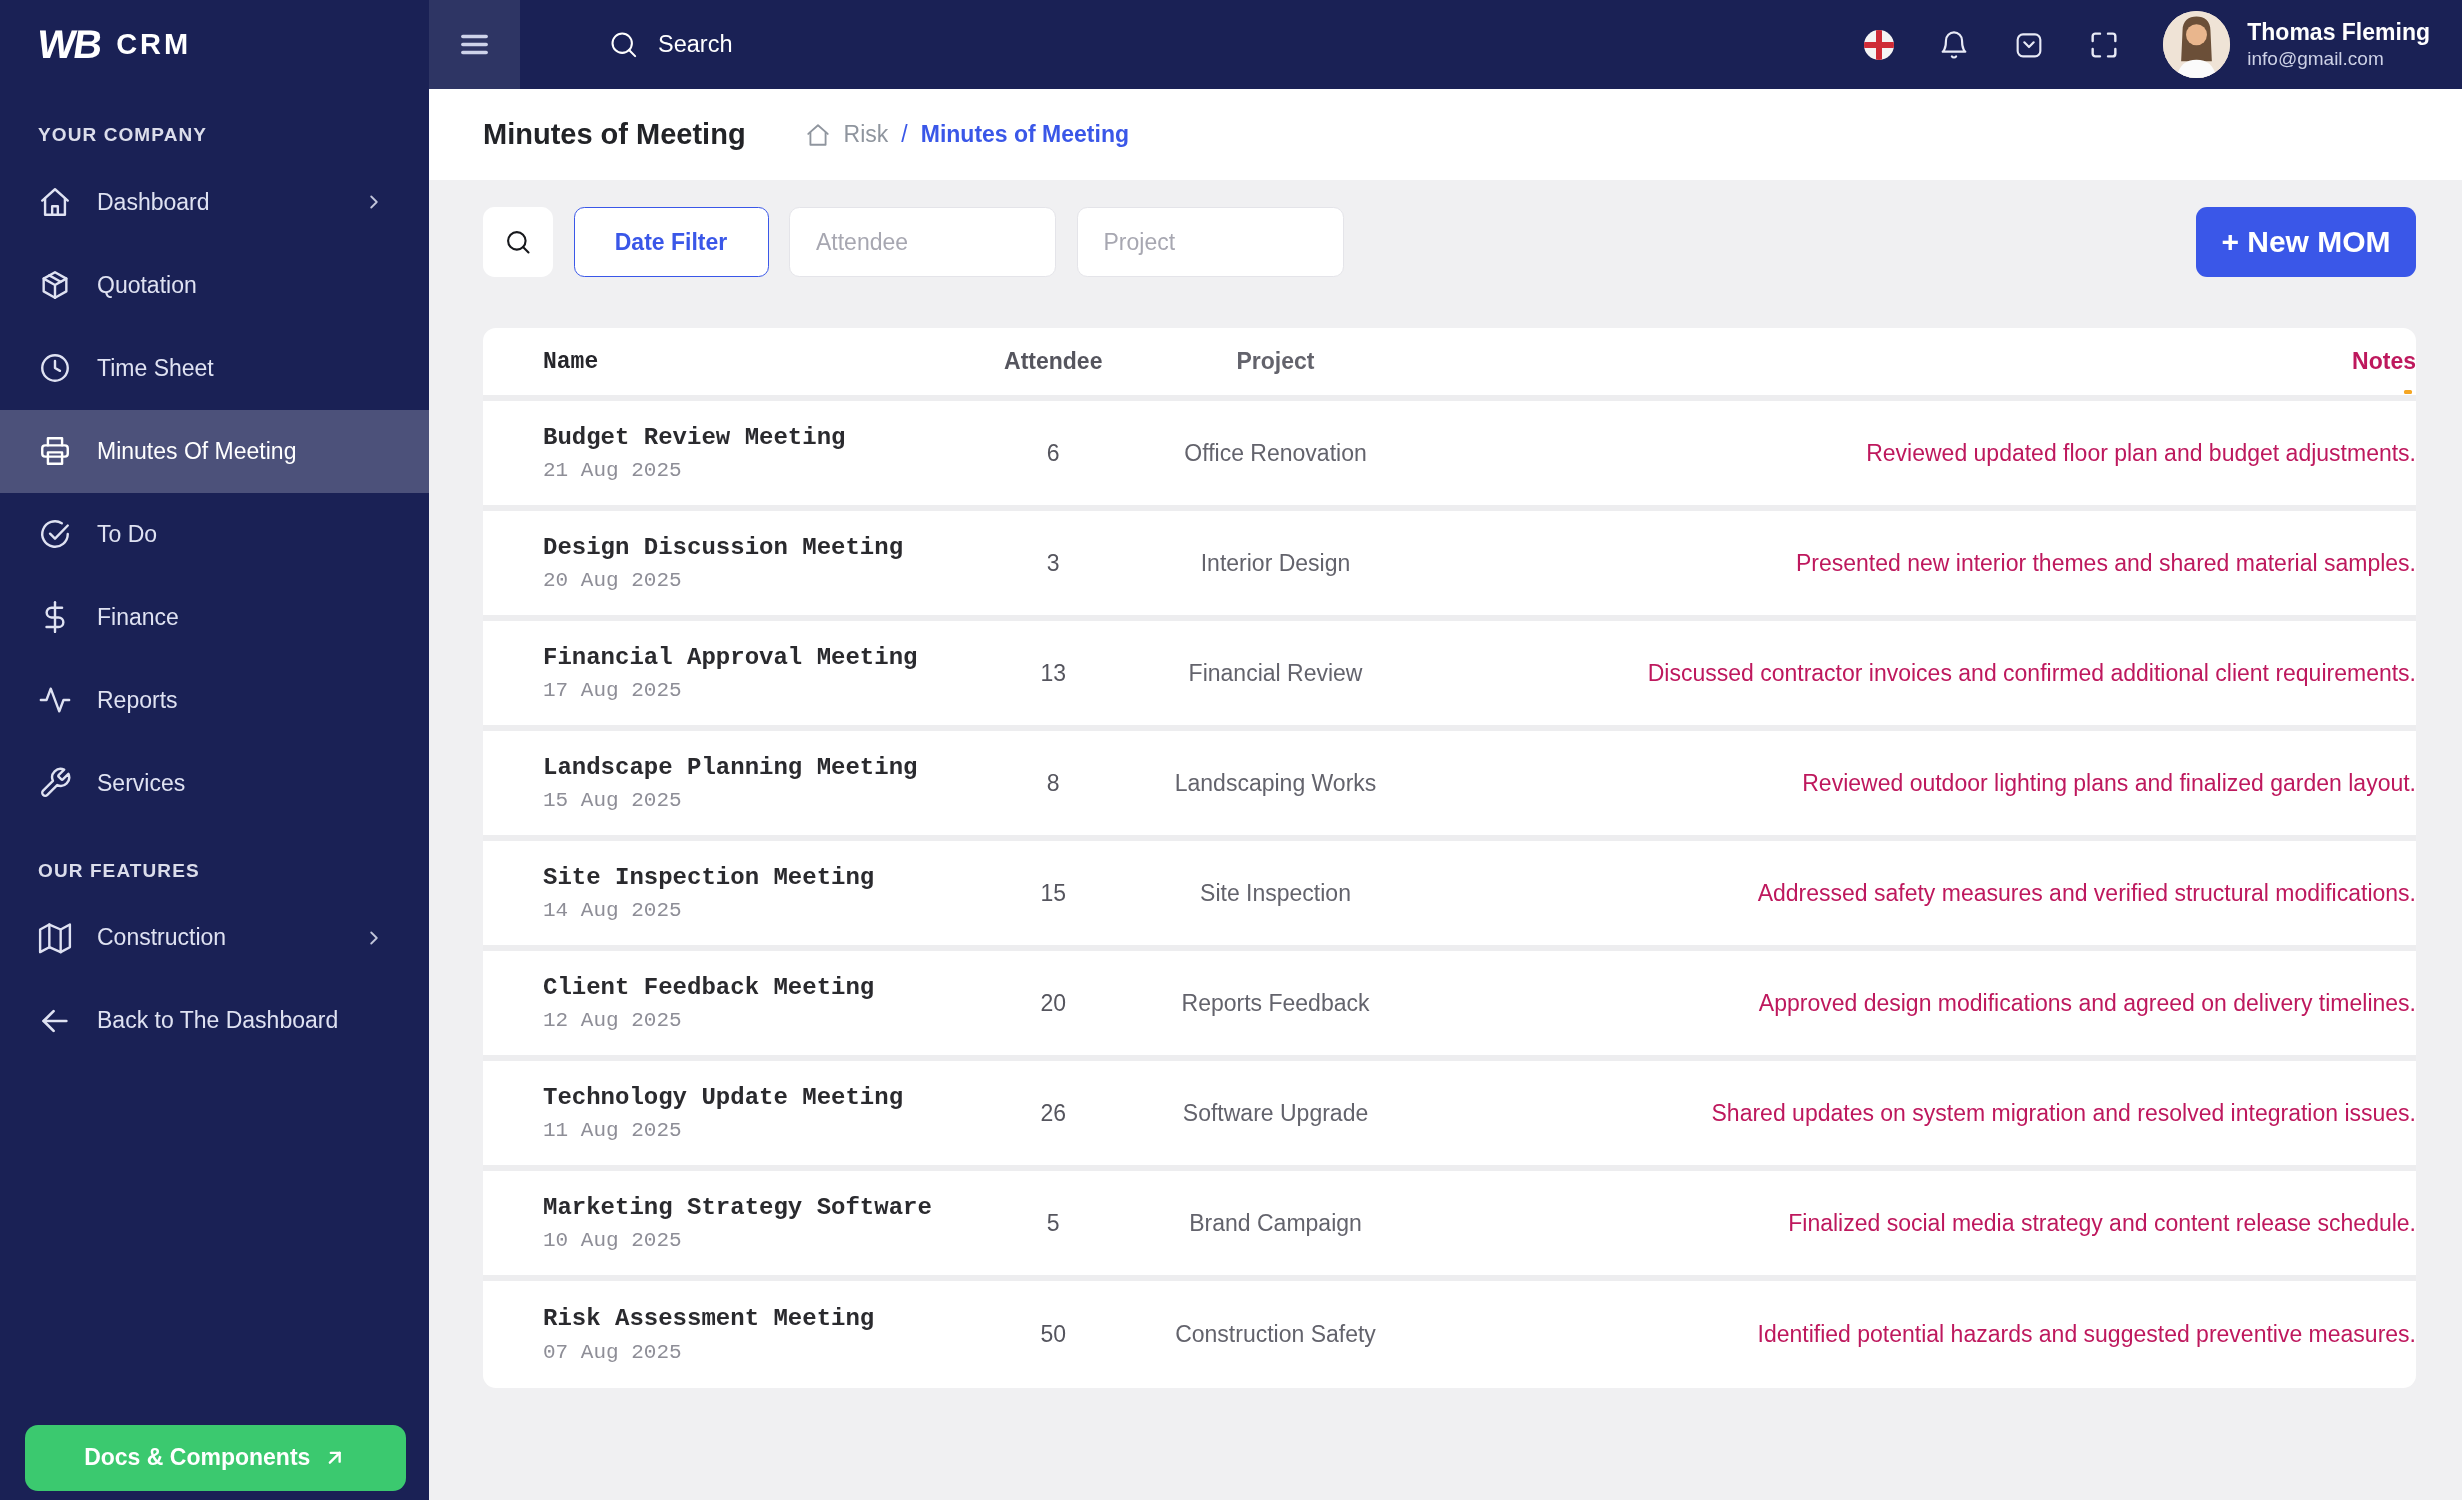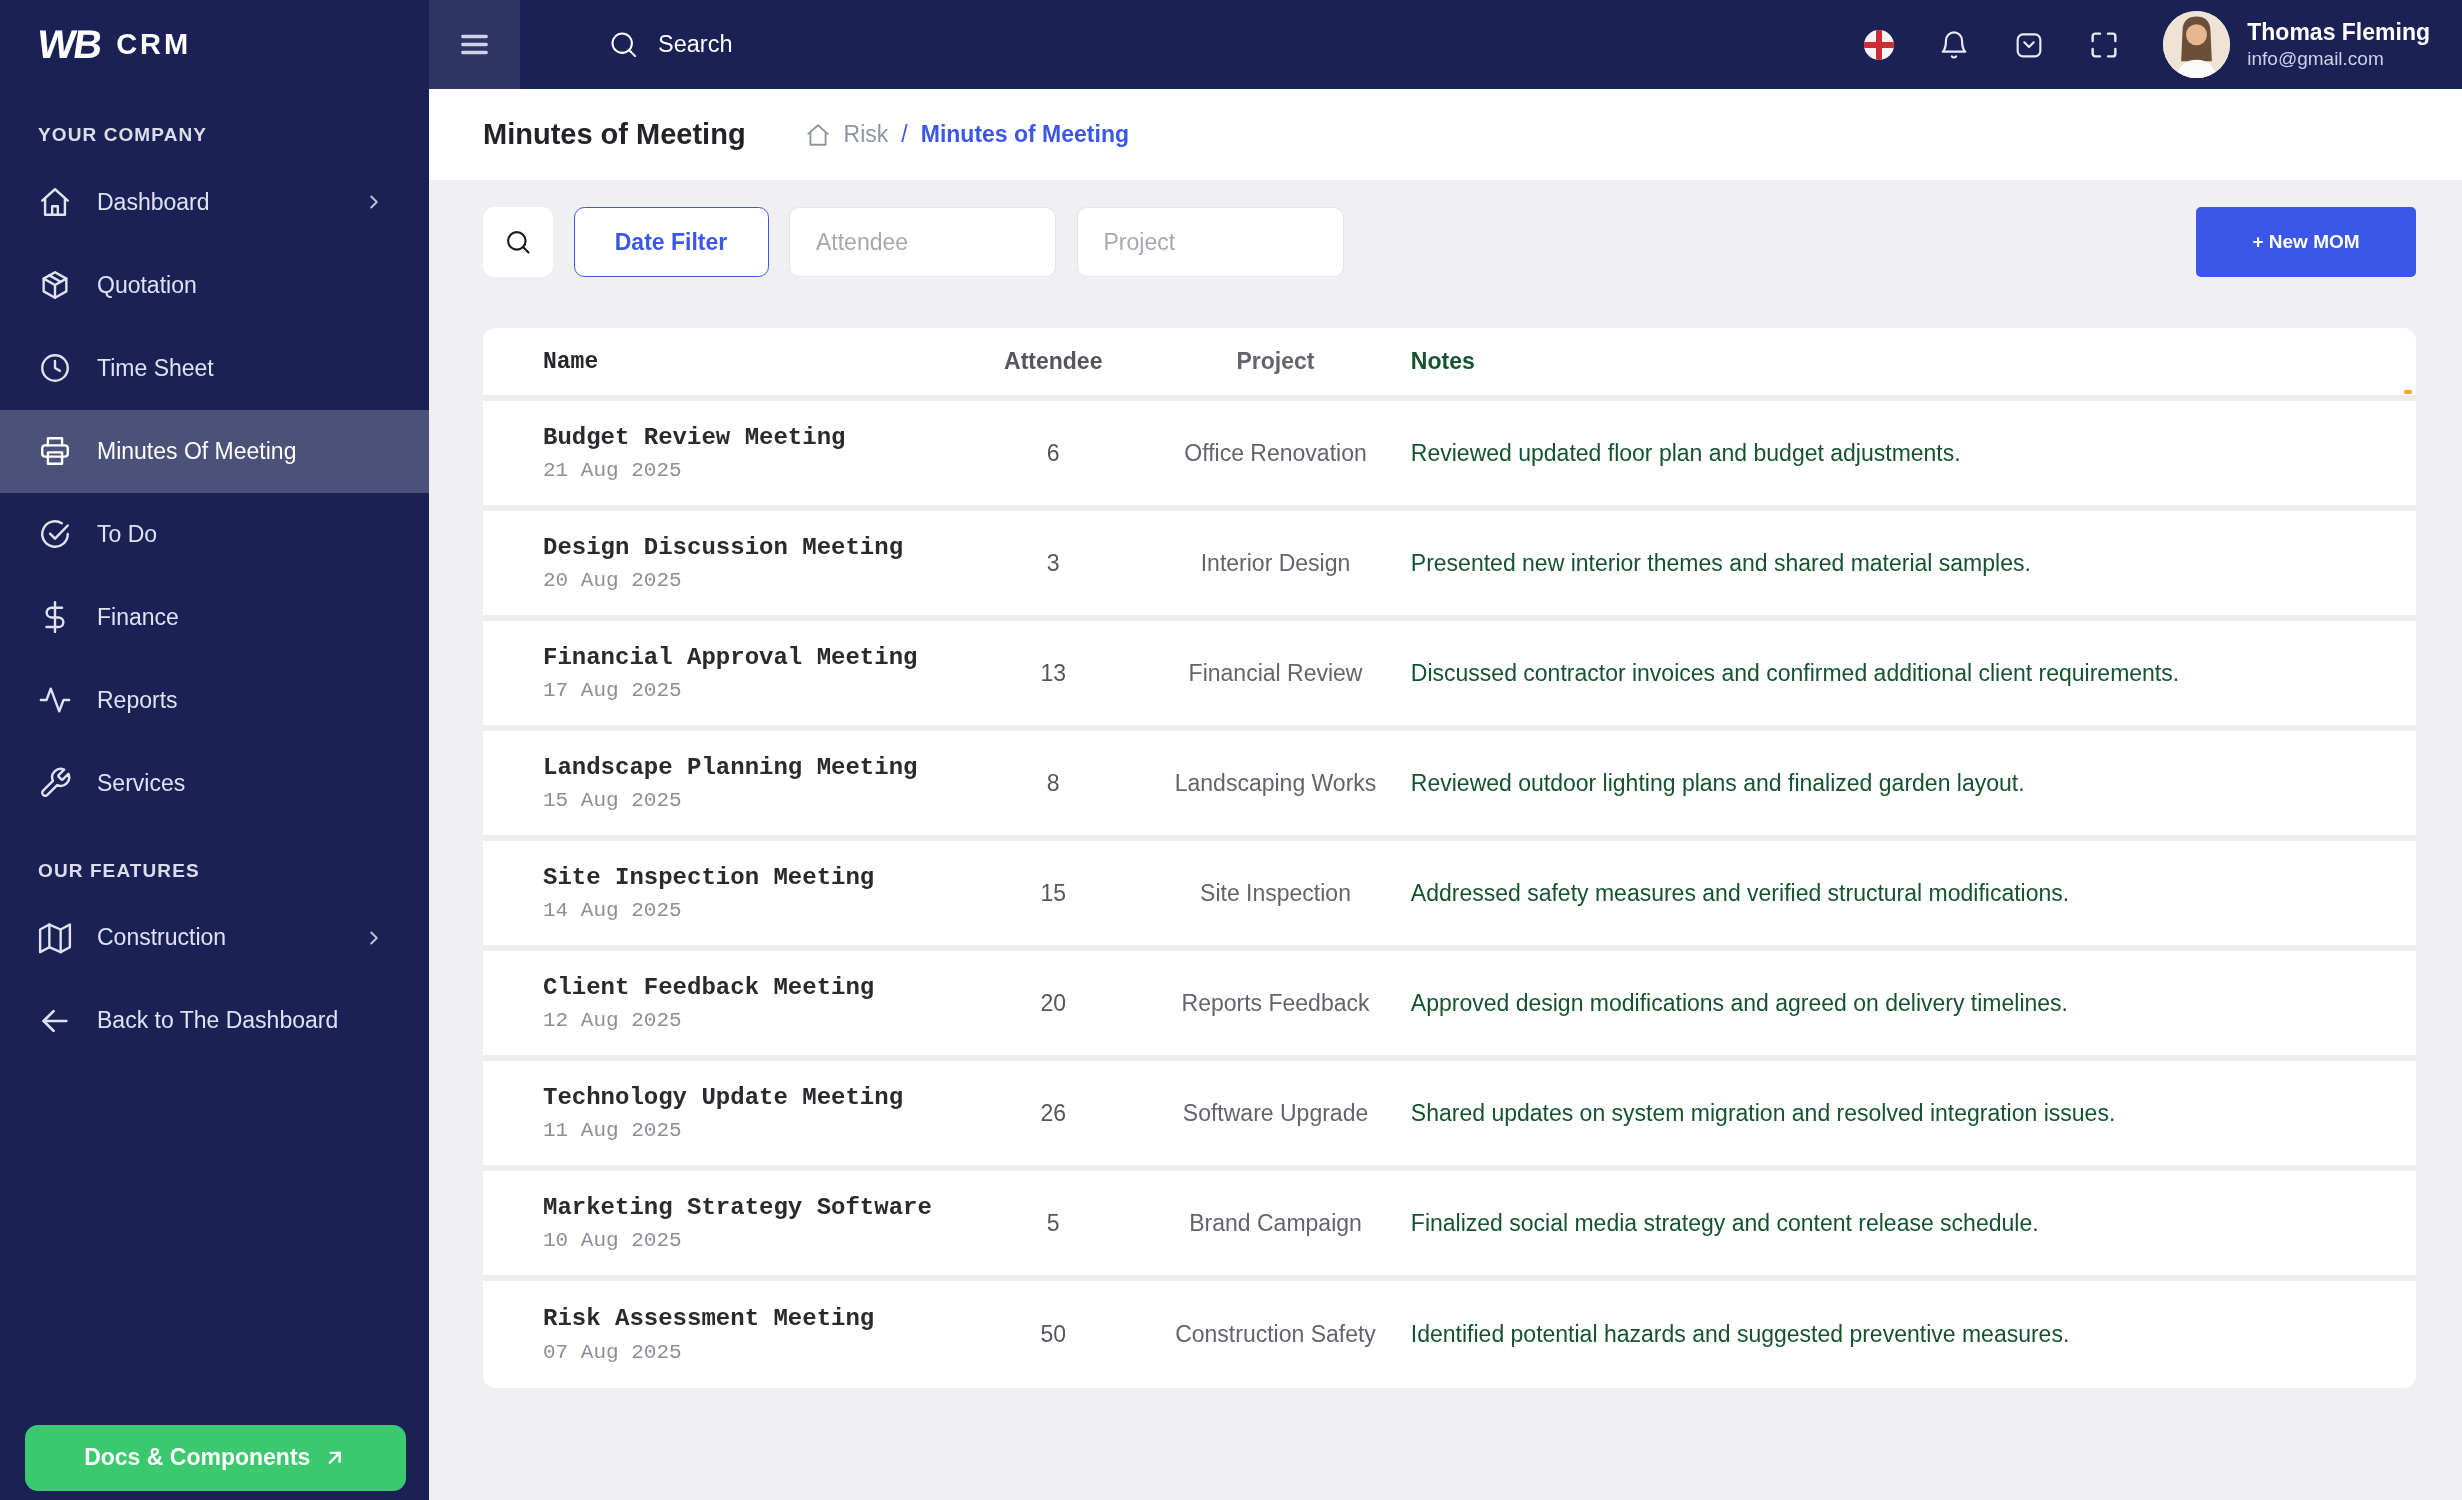--- a/index.html
+++ b/index.html
@@ -67,35 +67,35 @@
     display:flex; align-items:center; justify-content:center; cursor:pointer; color:#17181c; }
   .sq-search svg { width:28px; height:28px; }
   .btn-datefilter { width:195px; height:70px; background:#fff; border:1.8px solid #3a57e8;
     border-radius:10.3px; color:#3a57e8; font-size:23px; font-weight:600; cursor:pointer;
     font-family:inherit; }
   .flt-input { width:267px; height:70px; background:#fff; border:1.5px solid #e4e4e9;
     border-radius:10.3px; font-size:23px; color:#3c3c44; padding:0 26px; outline:none;
     font-family:inherit; }
   .flt-input::placeholder { color:#a7a7b1; }
   .btn-newmom { margin-left:auto; width:220px; height:70px; background:#3a57e8; border:none;
-    border-radius:5px; color:#fff; font-size:19px; font-weight:700; cursor:pointer;
+    border-radius:11px; color:#fff; font-size:30px; font-weight:700; cursor:pointer;
     font-family:inherit; }
 
   
   .card { margin-top:51px; background:#fff; border-radius:13px; position:relative;
     overflow:hidden; }
   table { width:100%; border-collapse:collapse; }
   thead tr { height:70px; }
   th { font-size:23px; font-weight:700; color:#26262b; }
   tbody tr { height:110px; border-top:6.6px solid #ededef; }
   td { font-size:23px; }
   .c-name  { width:25%; text-align:left; padding-left:60px;font-family:Liberation Mono, monospace; }
   .c-att   { width:9%;  text-align:center; color:#55555e; }
   .c-proj  { width:14%; text-align:center; color:#63636c; }
-  .c-notes { width:52%; text-align:left; color:#14532d; }
+  .c-notes { width:52%; text-align:right; color:#be185d; }
   .m-name { font-size:24px; font-weight:700; color:#2a2a2e; margin-bottom:8.8px; }
   .m-date { font-size:21px; color:#8e8e97; }
   .edge-accent { position:absolute; top:62px; right:4.4px; width:7.3px; height:4.4px;
     background:#f5a623; border-radius:1.5px; }
 </style>
 </head>
 <body>
 
 <div class="screen">
 

